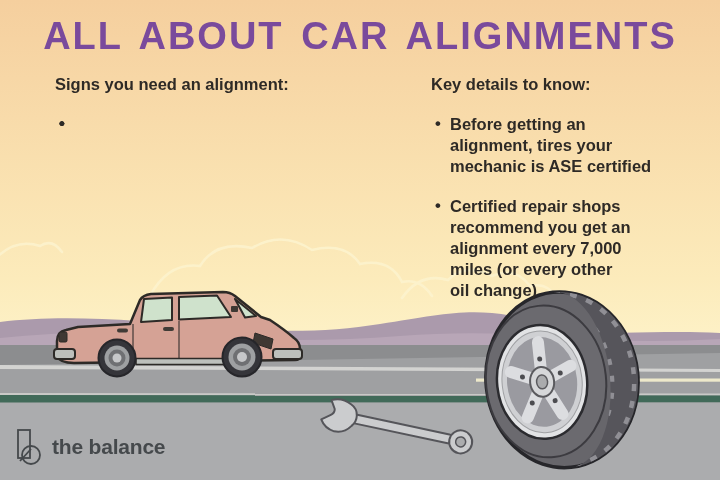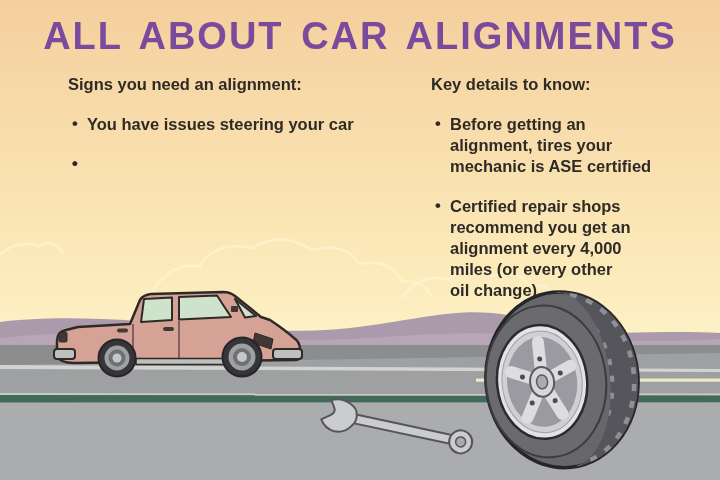--- a/index.html
+++ b/index.html
@@ -8,21 +8,21 @@
     font-family:Liberation Sans, sans-serif;background:#f9a8d4;
   }
   .scene{position:absolute;left:0;top:0;width:720px;height:480px;}
   .overlay{position:absolute;left:0;top:0;width:720px;height:480px;}
   .title{
     position:absolute;left:0;top:15px;width:720px;text-align:center;
     font-size:38px;font-weight:700;letter-spacing:2px;word-spacing:5px;
     color:#7a4a9c;white-space:nowrap;
   }
   .col{position:absolute;top:74px;color:#2e2a26;}
-  .col-left{left:68px;width:315px;}
+  .col-left{left:55px;width:315px;}
   .col-right{left:418px;width:280px;margin-left:13px;}
   .col h2{
     margin:0 0 19px 0;font-size:16.5px;line-height:21px;font-weight:700;
   }
   .col ul{list-style:none;margin:0;padding:0;}
   .col li{
     position:relative;padding-left:19px;margin-bottom:19px;
     font-size:16.5px;line-height:21px;font-weight:700;
   }
   .col li .dot{position:absolute;left:4px;top:-1px;}
@@ -153,21 +153,20 @@
 
   <div class="overlay">
 
     <div class="title">ALL ABOUT CAR ALIGNMENTS</div>
 
     <div class="col col-left">
       <h2>Signs you need an alignment:</h2>
       <ul>
         <li>
           <span class="dot">•</span>
-          <span class="btxt">You have issues steering your car</span>
         </li>
         <li>
           <span class="dot">•</span>
         </li>
         <li>
           <span class="dot">•</span>
         </li>
       </ul>
     </div>
 
@@ -177,22 +176,32 @@
         <li>
           <span class="dot">•</span>
           <span class="btxt">Before getting an
 alignment, tires your
 mechanic is ASE certified</span>
         </li>
         <li>
           <span class="dot">•</span>
           <span class="btxt">Certified repair shops
 recommend you get an
-alignment every 4,000
+alignment every 7,000
 miles (or every other
 oil change)</span>
         </li>
       </ul>
     </div>
 
+    <div class="brand">
+      <svg class="mark" width="30" height="38" viewBox="0 0 30 38" aria-hidden="true">
+        <g fill="none" stroke="#45494c" stroke-width="1.8">
+          <rect x="3" y="2" width="12" height="28"></rect>
+          <circle cx="16" cy="27" r="9"></circle>
+          <line x1="5" y1="33" x2="16" y2="21"></line>
+        </g>
+      </svg>
+      <span class="brand-text">the balance</span>
+    </div>
 
   </div>
 </div>
 
 </body></html>

